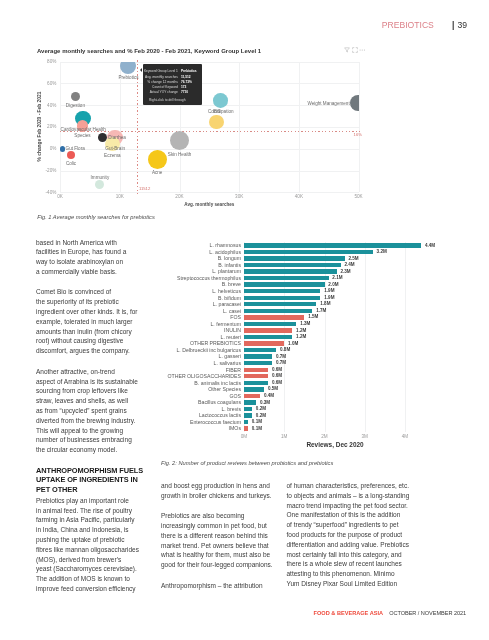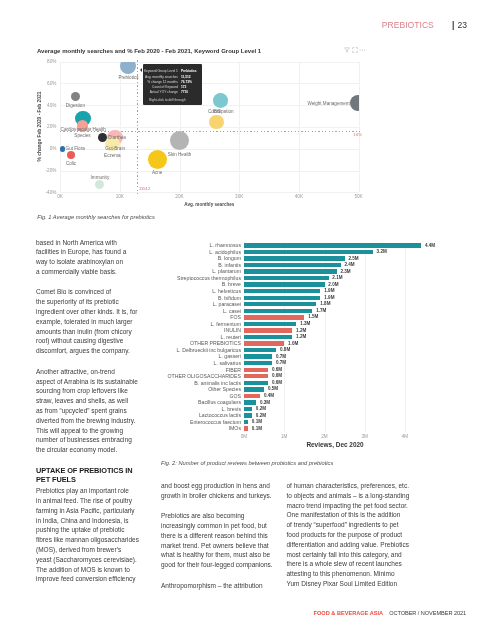--- a/index.html
+++ b/index.html
@@ -64,21 +64,21 @@
   .pbi-ico svg{display:block;}
 </style>
 </head>
 <body>
 
 <div class="page">
 
   <div id="runhead">
     <span class="sec" style="position:absolute;left:0;top:0;">PREBIOTICS</span>
     <span class="bar" style="position:absolute;left:64.6px;top:0;">|</span>
-    <span class="pg" style="position:absolute;left:70.3px;top:0;">23</span>
+    <span class="pg" style="position:absolute;left:70.3px;top:0;">39</span>
   </div>
 
   <div id="c1" class="chart">
     <div class="pbi-ico" style="left:344px;top:47px;">
       <svg width="6" height="6" viewBox="0 0 16 16" aria-hidden="true">
         <path d="M1.5 2.2h13L9.3 8.4v5.1L6.7 12V8.4z" fill="none" stroke="#8a8a8a" stroke-width="1.5"></path>
       </svg>
     </div>
     <div class="pbi-ico" style="left:351.5px;top:47px;">
       <svg width="6" height="6" viewBox="0 0 16 16" aria-hidden="true">
@@ -307,22 +307,23 @@
         <span class="ln">aspect of Arrabina is its sustainable</span>
         <span class="ln">sourcing from crop leftovers like</span>
         <span class="ln">straw, leaves and shells, as well</span>
         <span class="ln">as from “upcycled” spent grains</span>
         <span class="ln">diverted from the brewing industry.</span>
         <span class="ln">This will appeal to the growing</span>
         <span class="ln">number of businesses embracing</span>
         <span class="ln">the circular economy model.</span>
       </p>
       <h3 class="sub">
-        <span class="ln">UPTAKE OF PREBIOTICS IN</span>
-        <span class="ln">PET FUELS</span>
+        <span class="ln">ANTHROPOMORPHISM FUELS</span>
+        <span class="ln">UPTAKE OF INGREDIENTS IN</span>
+        <span class="ln">PET OTHER</span>
       </h3>
       <p>
         <span class="ln">Prebiotics play an important role</span>
         <span class="ln">in animal feed. The rise of poultry</span>
         <span class="ln">farming in Asia Pacific, particularly</span>
         <span class="ln">in India, China and Indonesia, is</span>
         <span class="ln">pushing the uptake of prebiotic</span>
         <span class="ln">fibres like mannan oligosaccharides</span>
         <span class="ln">(MOS), derived from brewer’s</span>
         <span class="ln">yeast (Saccharomyces cerevisiae).</span>

